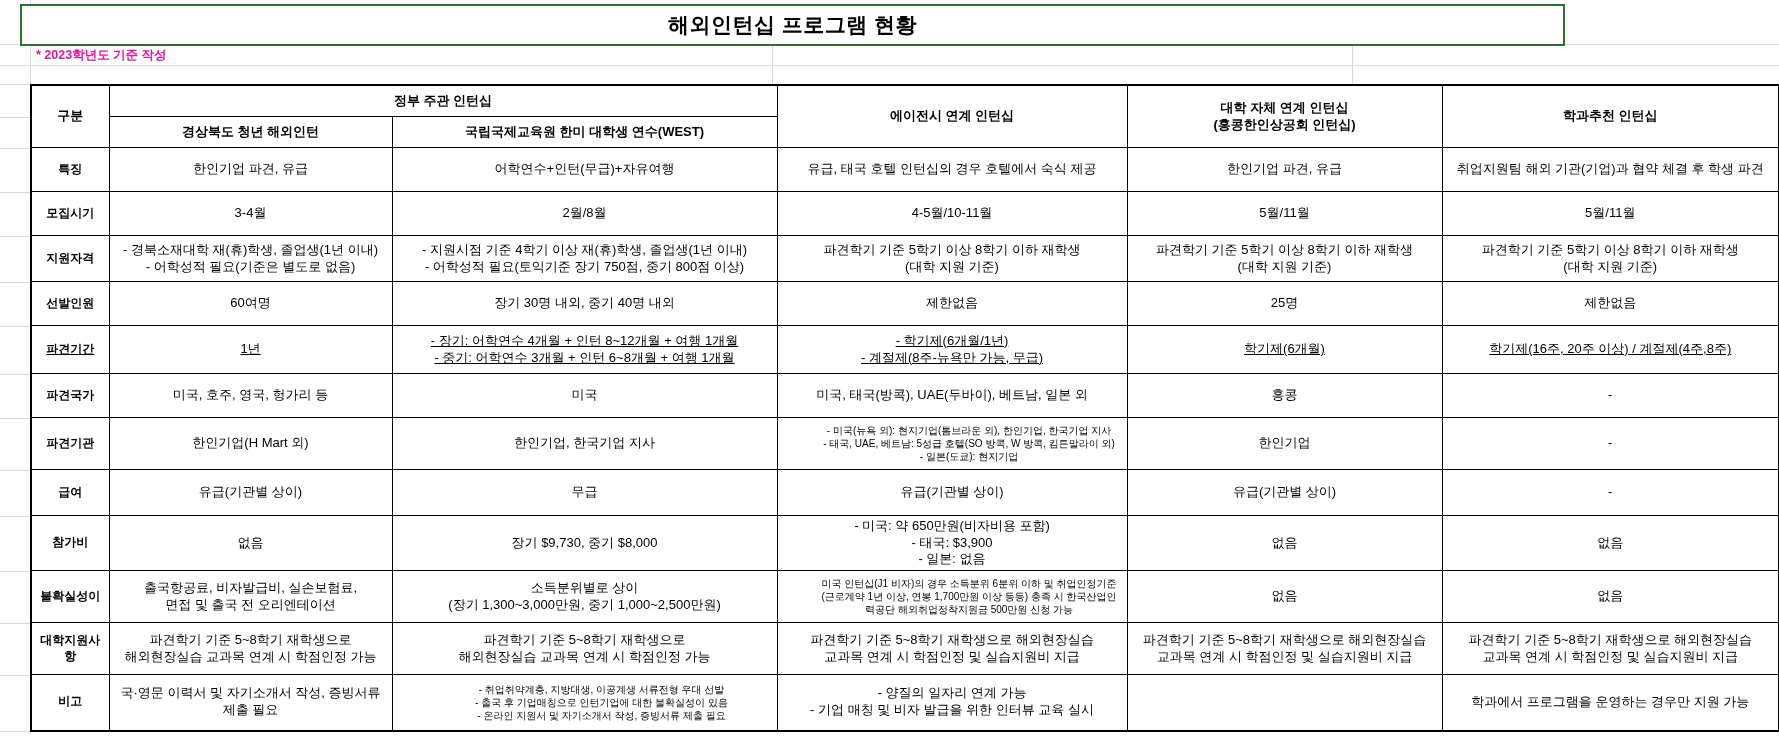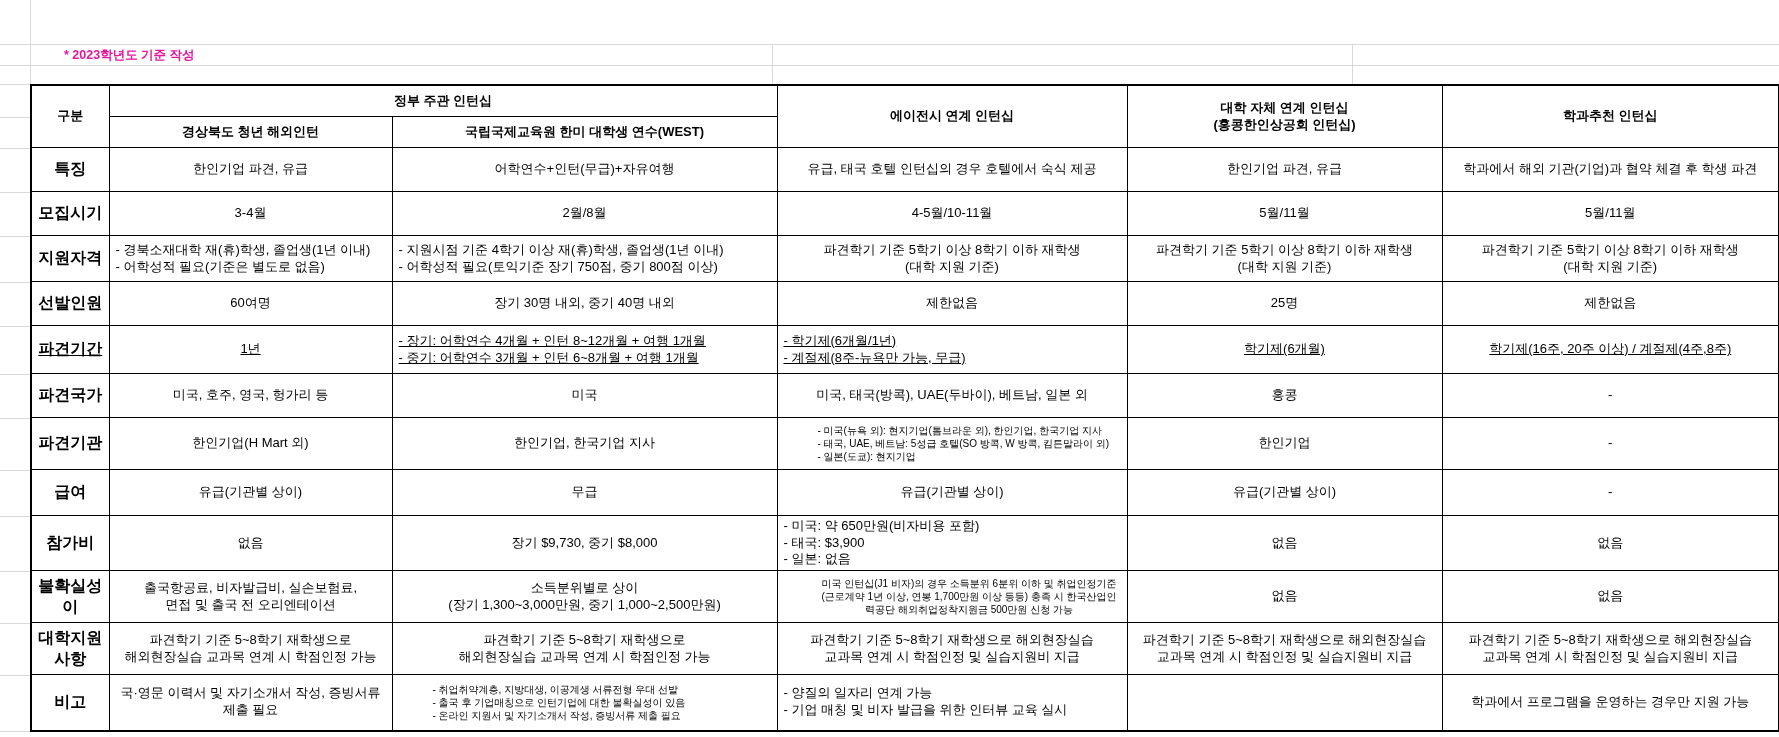--- a/index.html
+++ b/index.html
@@ -15,52 +15,55 @@
   }
   .hline{position:absolute;left:0;width:1779px;height:1px;background:var(--gridline);}
   .vline{position:absolute;width:1px;background:var(--gridline);}
   .gutter-tick{position:absolute;left:0;width:30px;height:1px;background:var(--gridline);}
   .title-box{
     position:absolute;left:20px;top:4px;width:1541px;height:38px;background:#fff;
     border:2px solid var(--title-border);
     display:flex;align-items:center;justify-content:center;z-index:2;
   }
   .title-box h1{margin:0;font-size:21px;font-weight:bold;letter-spacing:0.5px;}
-  .note{position:absolute;left:36px;font-size:12.5px;font-weight:bold;color:var(--note-text);z-index:2;margin-left:28px;}
+  .note{position:absolute;left:36px;font-size:12.5px;font-weight:bold;color:var(--note-text);z-index:2;}
   #note1{top:47px;}
   #note2{top:67px;}
   table.main{
     position:absolute;left:30px;top:84px;width:1748px;z-index:3;
     border-collapse:collapse;table-layout:fixed;background:#fff;
     border:2px solid var(--border);
   }
   th,td{
     border:1px solid var(--border);
     text-align:center;vertical-align:middle;
     font-size:13px;line-height:1.3;padding:1px 6px;
     white-space:pre-line;overflow:hidden;
   }
   thead th{font-weight:bold;height:28px;padding:1px 4px;}
-  th.row-label{font-weight:bold;font-size:16px;}
-  td.left{text-align:left;}
+  th.row-label{font-weight:bold;font-size:12px;}
+  td.left{text-align:center;}
   td.small{font-size:10px;line-height:1.3;padding-left:40px;}
   td.wrap{word-break:break-all;}
 </style>
 </head>
 <body>
 
 <div class="page" id="page">
 
   <div class="hline" style="top:44px;"></div>
   <div class="hline" style="top:65px;"></div>
   <div class="hline" style="top:84px;"></div>
   <div class="vline" style="left:30px;top:0;height:84px;"></div>
   <div class="vline" style="left:772px;top:44px;height:40px;"></div>
   <div class="vline" style="left:1352px;top:44px;height:40px;"></div>
 
+  <div class="title-box">
+    <h1>해외인턴십 프로그램 현황</h1>
+  </div>
 
   <div class="note" id="note1">* 2023학년도 기준 작성</div>
 
   <table class="main">
     <colgroup>
       <col style="width:78px">
       <col style="width:283px">
       <col style="width:385px">
       <col style="width:350px">
       <col style="width:315px">
@@ -80,21 +83,21 @@
         <th>국립국제교육원 한미 대학생 연수(WEST)</th>
       </tr>
     </thead>
     <tbody id="tbody">
         <tr style="height: 44px;">
           <th class="row-label">특징</th>
           <td>한인기업 파견, 유급</td>
           <td>어학연수+인턴(무급)+자유여행</td>
           <td>유급, 태국 호텔 인턴십의 경우 호텔에서 숙식 제공</td>
           <td>한인기업 파견, 유급</td>
-          <td>학과에서 해외 기관(기업)과 협약 체결 후 학생 파견</td>
+          <td>취업지원팀 해외 기관(기업)과 협약 체결 후 학생 파견</td>
         </tr>
         <tr style="height: 44px;">
           <th class="row-label">모집시기</th>
           <td>3-4월</td>
           <td>2월/8월</td>
           <td>4-5월/10-11월</td>
           <td>5월/11월</td>
           <td>5월/11월</td>
         </tr>
         <tr style="height: 46px;">

